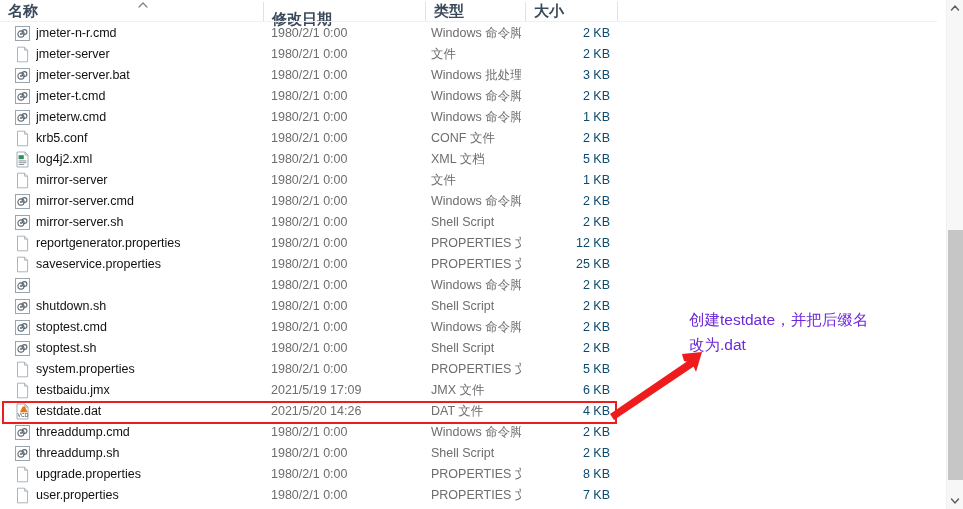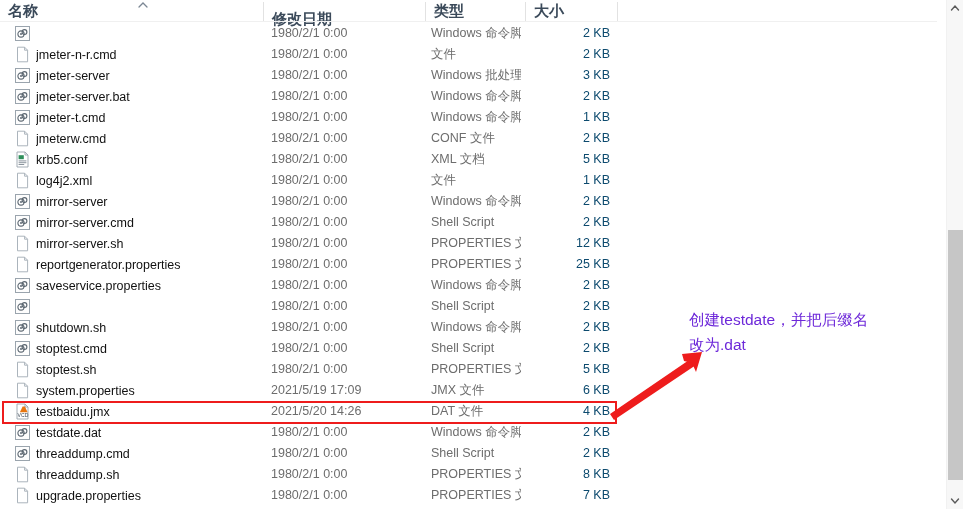--- a/index.html
+++ b/index.html
@@ -89,21 +89,20 @@
     height: 21px;
     line-height: 21px;
     font-size: 12.5px;
     white-space: nowrap;
     overflow: hidden;
   }
   .cell-name {
     left: 36px;
     width: 225px;
     color: #111111;
-    margin-top: 22px;
   }
   .cell-date {
     left: 271px;
     width: 150px;
     color: #6d6d6d;
   }
   .cell-type {
     left: 431px;
     width: 90px;
     color: #6d6d6d;

